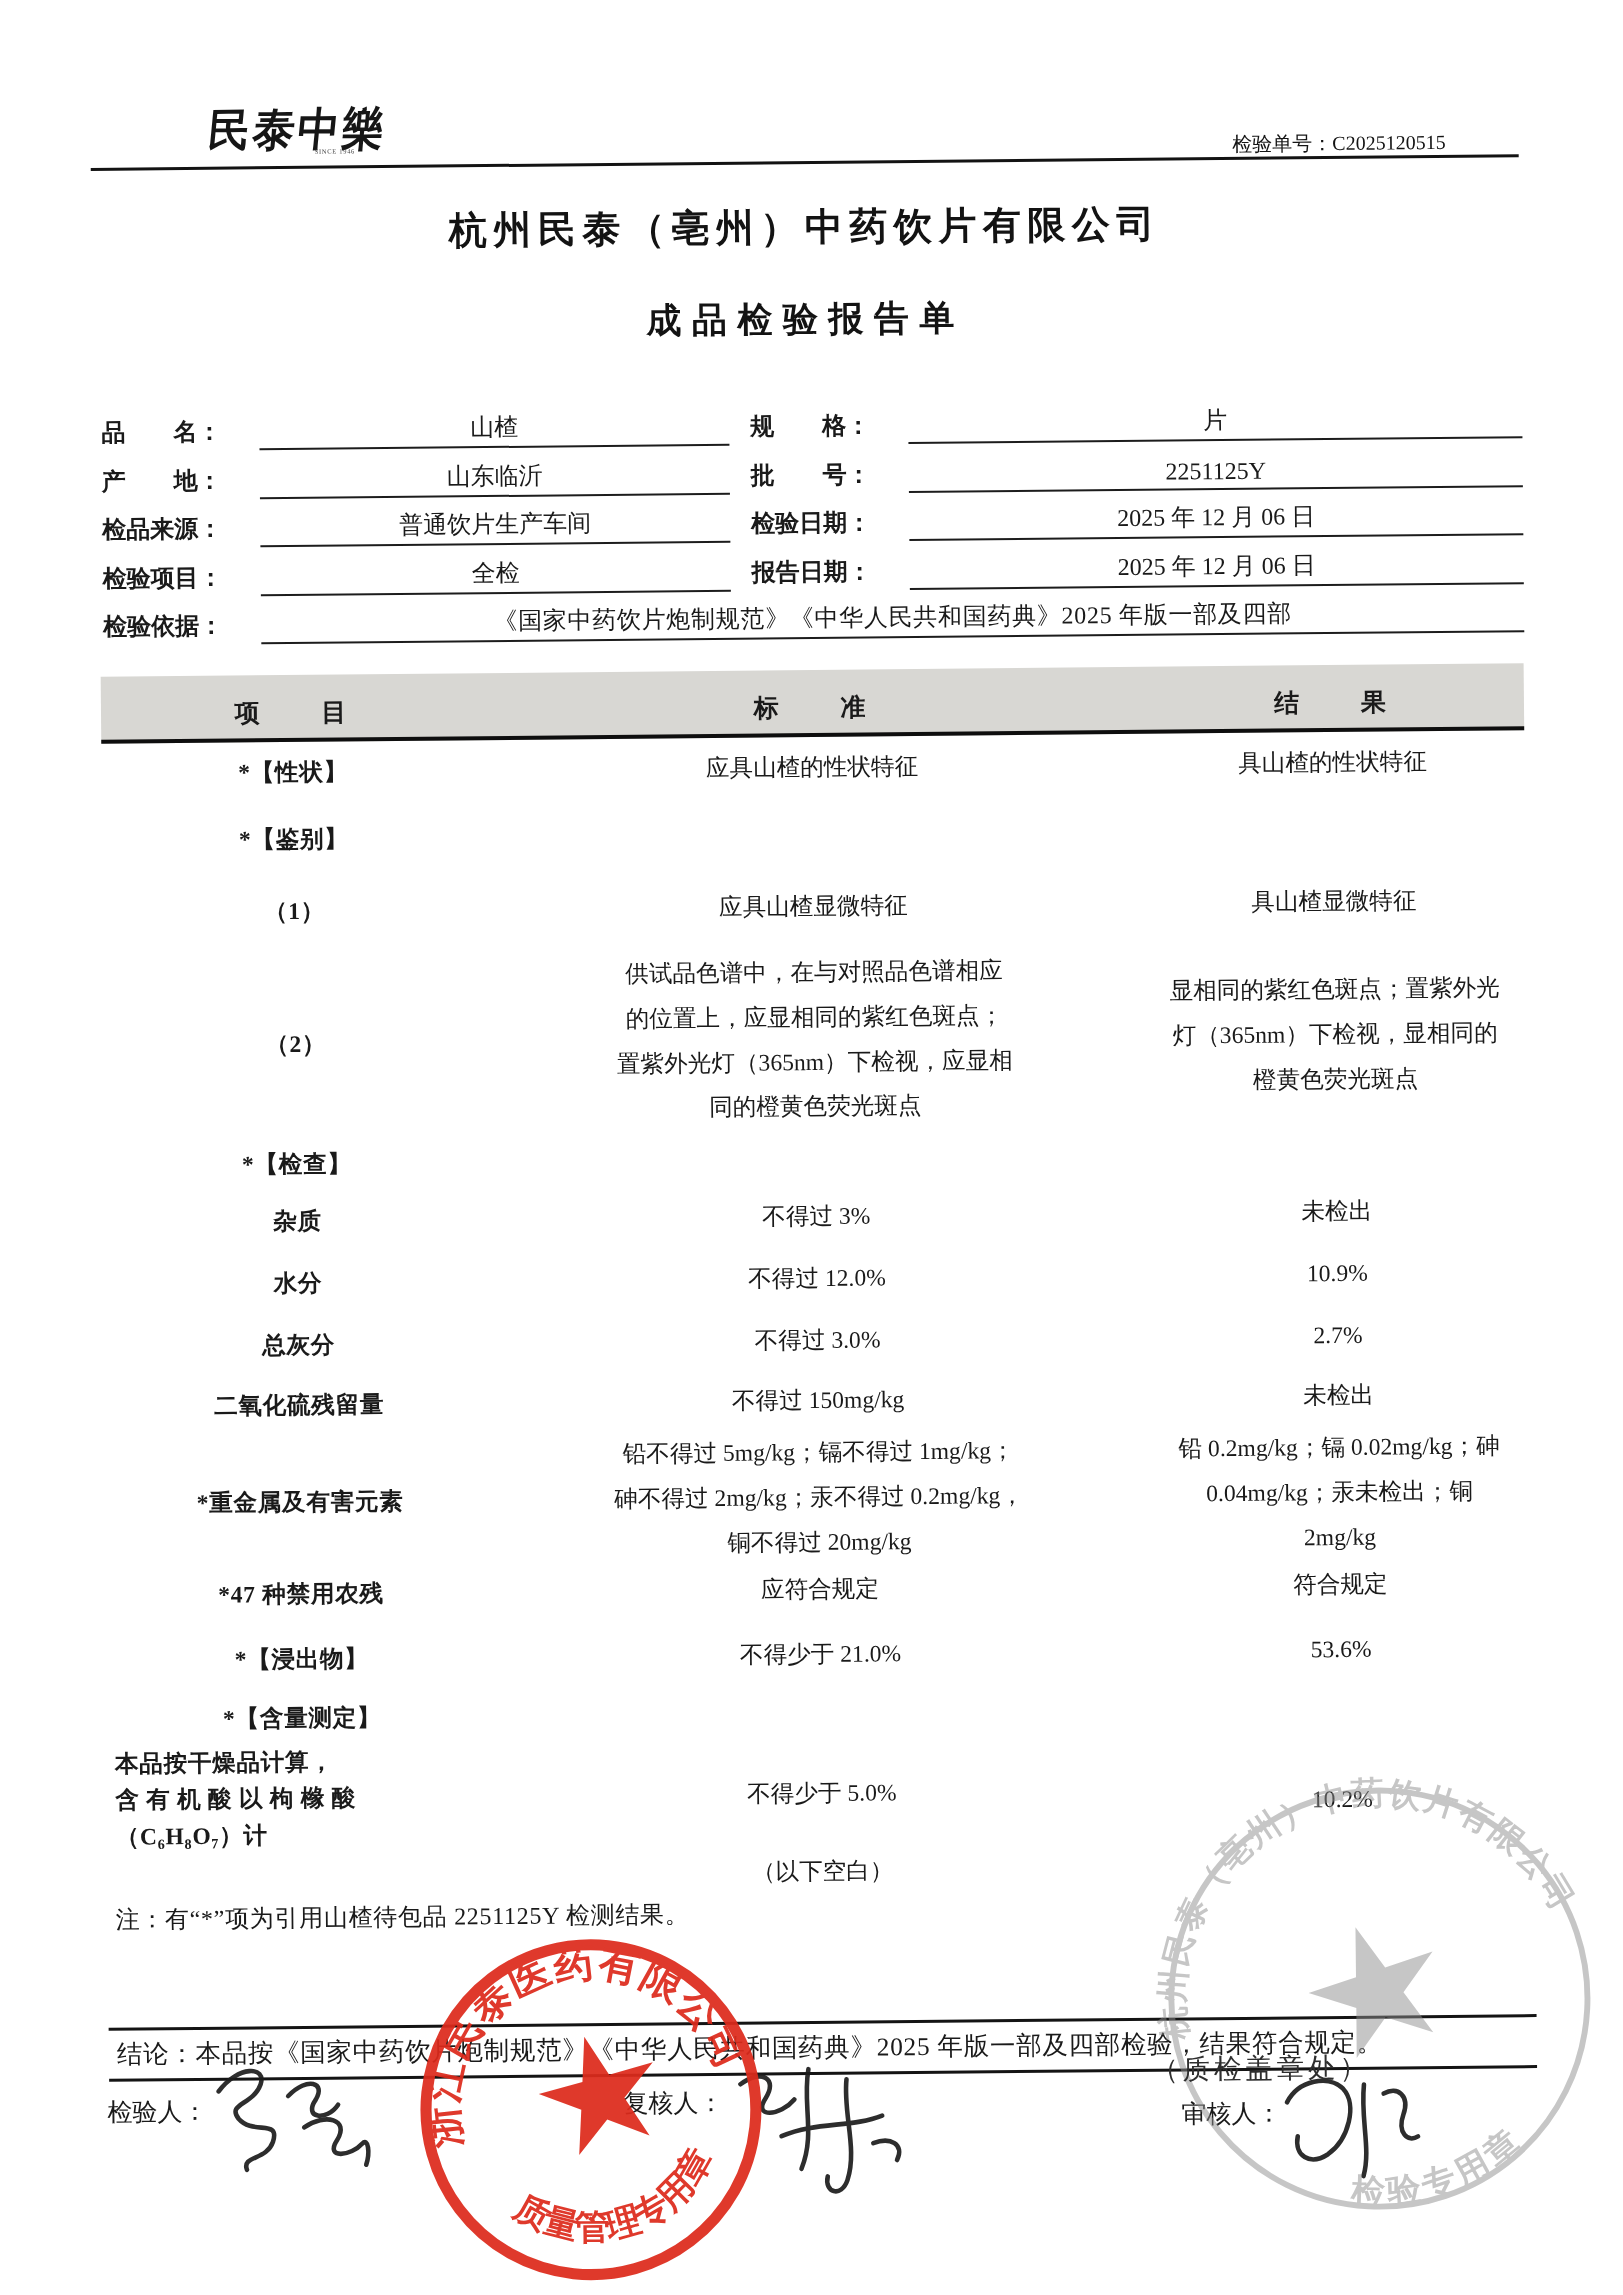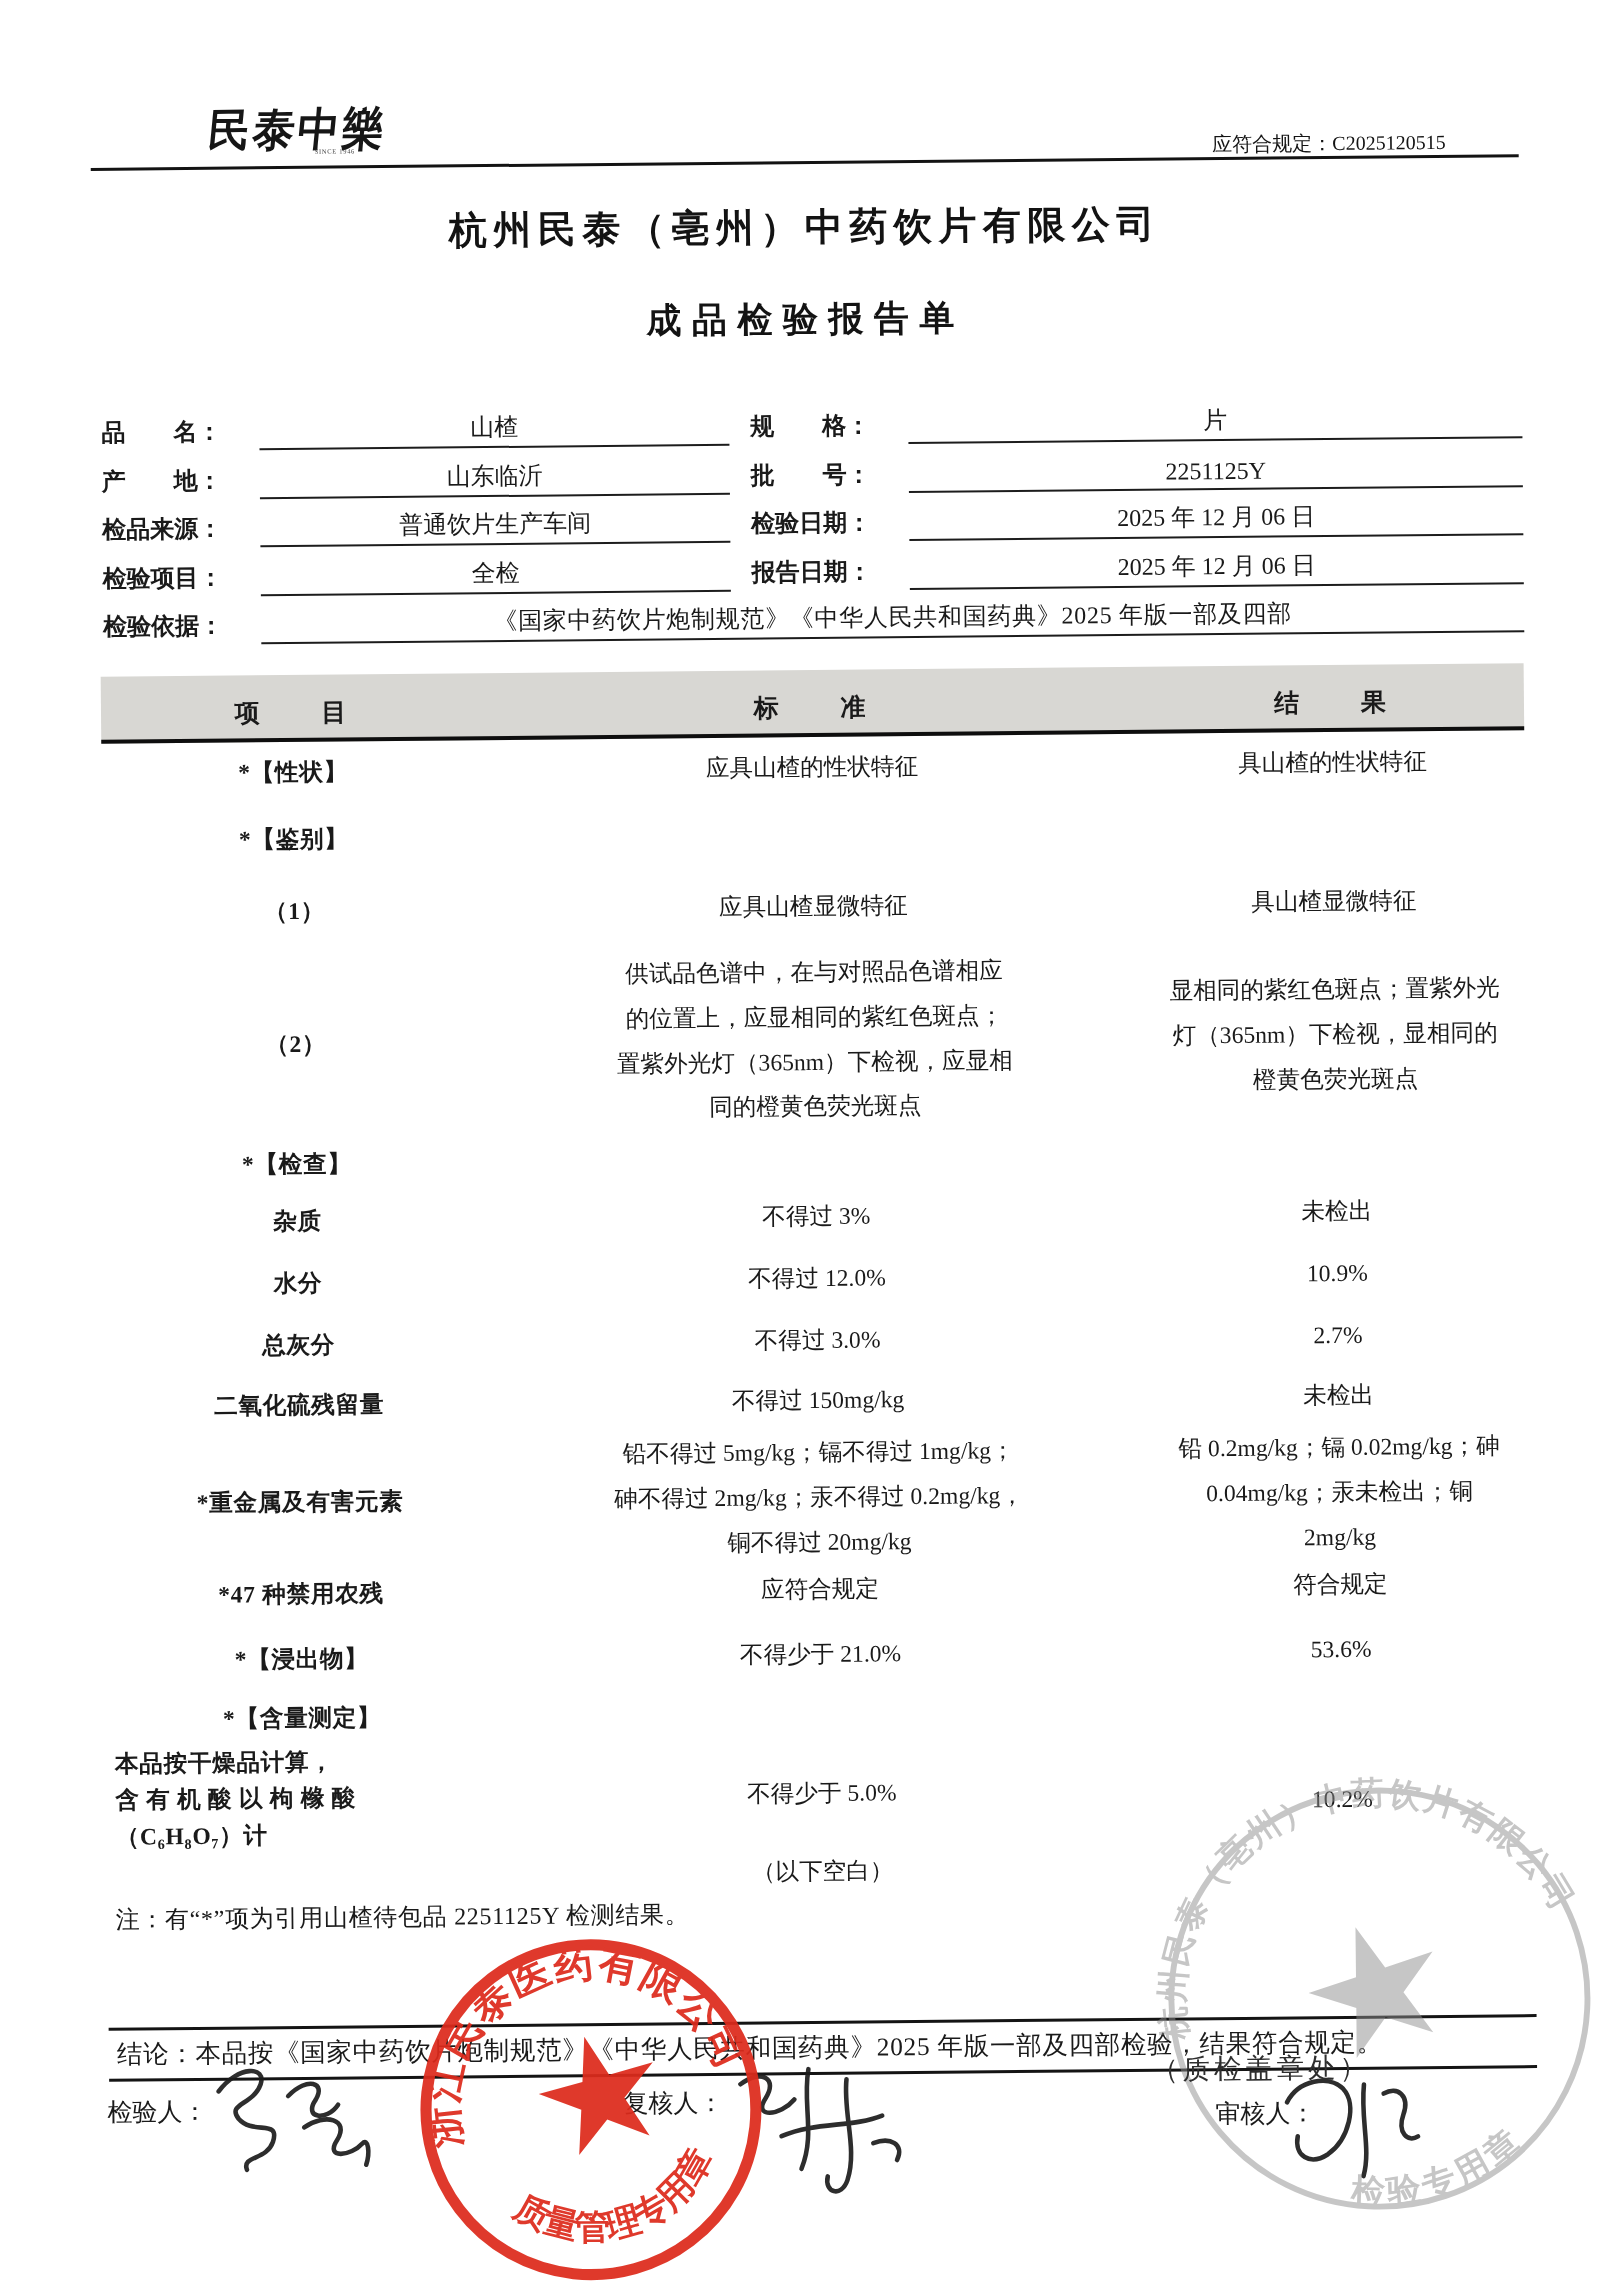--- a/index.html
+++ b/index.html
@@ -64,21 +64,21 @@
   .z3{z-index:3;}.z4{z-index:4;}.z5{z-index:5;}
 </style>
 </head>
 <body>
 
 <div class="sheet">
 
   <div class="abs logo">民泰中樂</div>
   <div class="abs logo-sub">SINCE 1946</div>
   <div class="abs report-no">
-    <span>应符合规定：</span><span>C2025120515</span>
+    <span>检验单号：</span><span>C2025120515</span>
   </div>
   <div class="abs header-rule"></div>
 
   <div class="abs main-title">杭州民泰（亳州）中药饮片有限公司</div>
   <div class="abs sub-title">成品检验报告单</div>
 
   <div class="abs info-row" style="top:399px;">
     <div class="ilabel">品　　名：</div>
     <div class="ival w1">山楂</div>
     <div class="ilabel">规　　格：</div>
@@ -203,21 +203,21 @@
   </div>
 
   <div class="abs note-line">注：有“*”项为引用山楂待包品 2251125Y 检测结果。</div>
 
   <div class="abs rule-a"></div>
   <div class="abs conclusion">结论：本品按《国家中药饮片炮制规范》《中华人民共和国药典》2025 年版一部及四部检验，结果符合规定。</div>
   <div class="abs rule-b"></div>
 
   <div class="abs signer" style="left:96px;top:2089px;">检验人：</div>
   <div class="abs signer" style="left:612px;top:2085px;">复核人：</div>
-  <div class="abs signer" style="left:1204px;top:2101px;">审核人：</div>
+  <div class="abs signer" style="left:1170px;top:2101px;">审核人：</div>
 
   <div class="abs sig z3" style="left:193px;top:2045px;">
     <svg width="177" height="141" viewBox="0 0 270 215">
       <g fill="none" stroke="#1c1c1c" stroke-width="7" stroke-linecap="round" opacity="0.92">
         <path d="M22,62 C52,22 96,24 86,52 C74,84 34,80 52,104 C74,130 116,104 104,140 C94,168 56,160 64,182"></path>
         <path d="M128,70 C158,40 186,50 170,76 C150,104 186,110 204,84"></path>
         <path d="M152,118 C184,96 222,106 202,138 C182,168 224,162 240,144 C250,134 252,158 246,176"></path>
       </g>
     </svg>
   </div>

